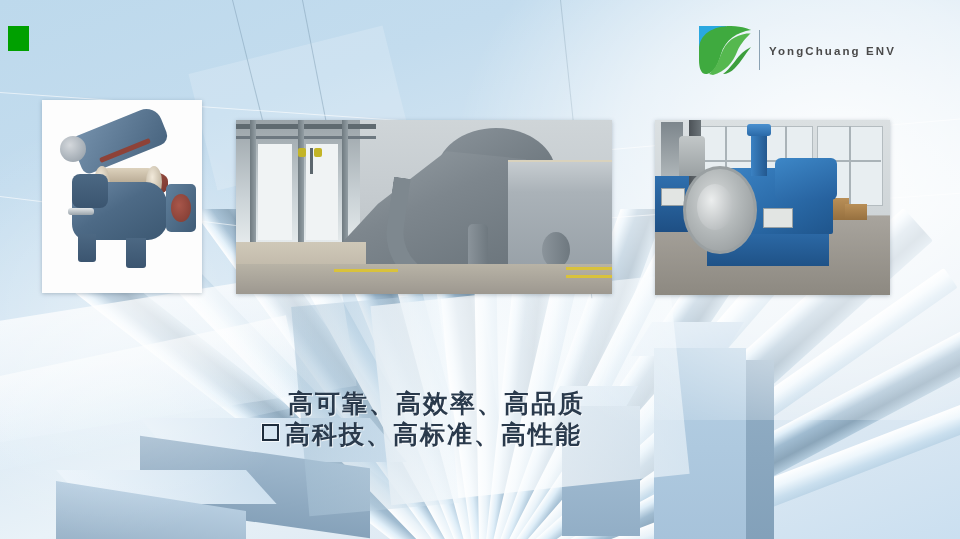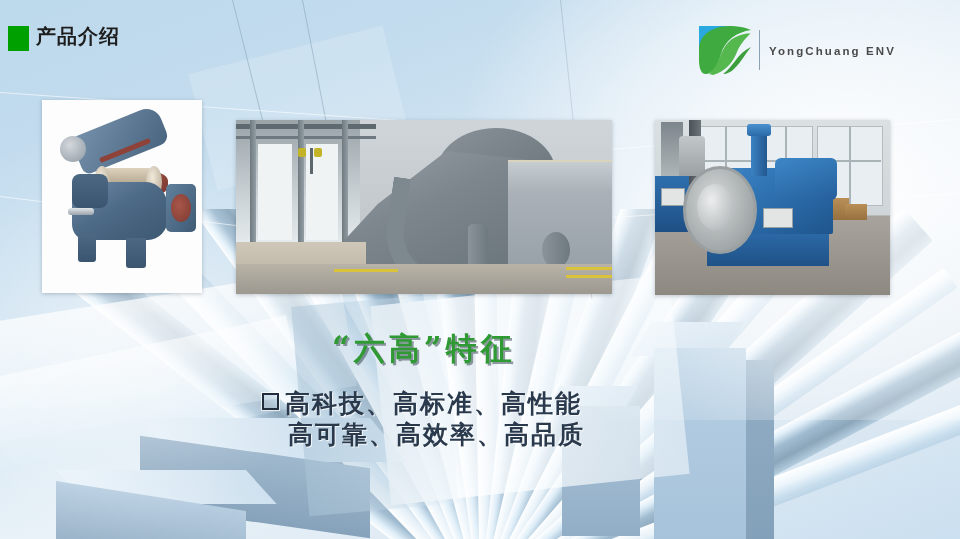--- a/index.html
+++ b/index.html
@@ -534,21 +534,20 @@
   <div class="diag-line" style="left:0; top:196px; width:420px; height:1px; transform: rotate(7deg);"></div>
   <div class="diag-line" style="left:600px; top:150px; width:400px; height:1px; transform: rotate(-5deg);"></div>
   <div class="diag-line" style="left:600px; top:218px; width:400px; height:1px; transform: rotate(-4deg);"></div>
   <div class="diag-line dark" style="left:560px; top:0; width:1px; height:300px; transform: rotate(-6deg);"></div>
 
   <div class="bg-glow-tr"></div>
   <div class="bg-glow-left"></div>
 
   <div class="header-bar">
     <div class="green-square"></div>
-    <div class="page-title">产品介绍</div>
 
     <div class="logo">
       <div class="logo-mark">
         <svg width="56" height="52" viewBox="0 0 56 52" xmlns="http://www.w3.org/2000/svg">
           <path d="M2 2 L30 2 L2 26 Z" fill="#2aa8e0"></path>
           <path d="M2 26 C2 10 16 2 34 2 C46 2 54 6 54 6 C40 8 28 16 24 30 C21 40 18 48 10 50 C4 51 2 44 2 36 Z" fill="#3faa3f"></path>
           <path d="M12 50 C20 44 22 34 26 26 C32 14 42 10 54 9 C54 9 44 18 40 28 C36 38 28 48 16 51 Z" fill="#55b84f"></path>
           <path d="M26 50 C34 44 38 36 44 30 C48 26 54 23 54 23 C48 30 44 38 38 44 C34 48 30 50 26 50 Z" fill="#3c9e3c"></path>
         </svg>
       </div>
@@ -629,22 +628,21 @@
       <div class="blue-motor"></div>
       <div class="blue-stack"></div>
       <div class="blue-stack-cap"></div>
       <div class="grey-inlet"></div>
       <div class="grey-volute"></div>
       <div class="grey-hub"></div>
       <div class="ws-panel" style="left:108px; top:88px; width:28px; height:18px;"></div>
     </div>
   </div>
 
-  <div class="feature-heading">“六高”特征</div>
 
   <div class="feature-list">
+    <div class="feature-line l2">高可靠、高效率、高品质</div>
     <div class="feature-line l1">
       <span class="bullet-square"></span><span>高科技、高标准、高性能</span>
     </div>
-    <div class="feature-line l2">高可靠、高效率、高品质</div>
   </div>
 
 </div>
 
 </body></html>

